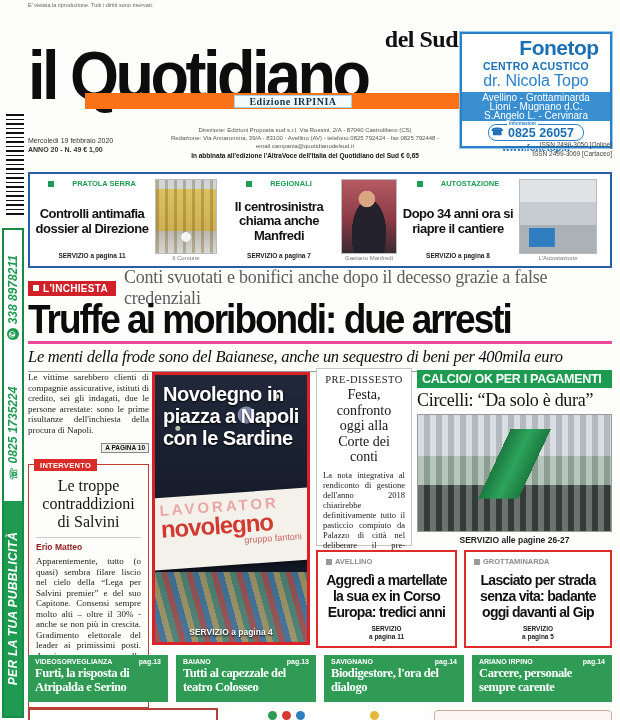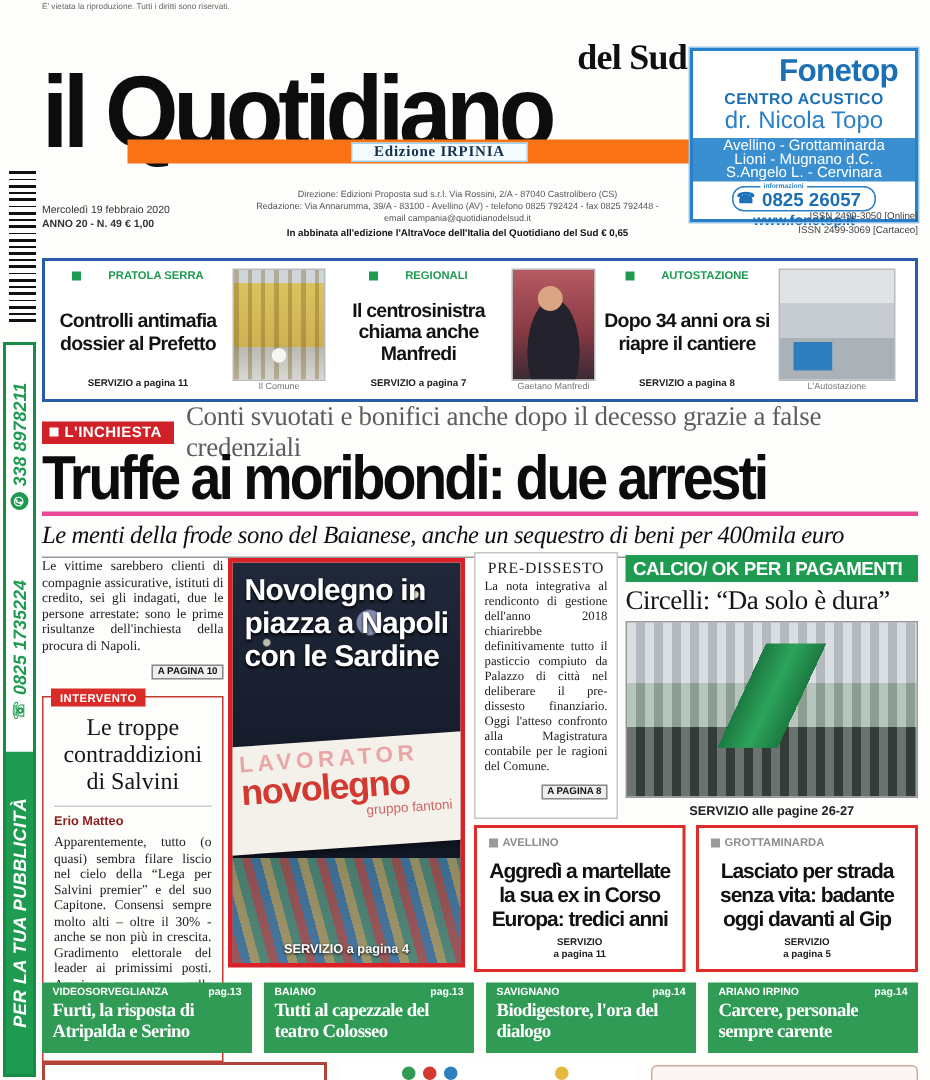--- a/index.html
+++ b/index.html
@@ -248,21 +248,21 @@
       </div>
     </div>
   </div>
 
   <div class="abs top-strip">
     <div class="ts-cell" style="width:116px">
       <div class="ts-kicker">
         <span class="bullet"></span>
         <span>PRATOLA SERRA</span>
       </div>
-      <div class="ts-title">Controlli antimafia dossier al Prefetto</div>
+      <div class="ts-title">Controlli antimafia dossier al Direzione</div>
       <div class="ts-service">SERVIZIO a pagina 11</div>
     </div>
     <div class="ts-cell" style="width:62px">
       <div class="ts-photo ph-comune"></div>
       <div class="ts-caption">Il Comune</div>
     </div>
     <div class="ts-cell" style="width:114px">
       <div class="ts-kicker">
         <span class="bullet"></span>
         <span>REGIONALI</span>
@@ -321,20 +321,21 @@
       <div class="nv-top">LAVORATOR</div>
       <div class="nv-brand">novolegno</div>
       <div class="nv-group">gruppo fantoni</div>
     </div>
     <div class="nv-mosaic"></div>
     <div class="nv-service">SERVIZIO a pagina 4</div>
   </div>
 
   <div class="abs col3">
     <div class="pd-kicker">PRE-DISSESTO</div>
+    <div class="pd-title">Festa, confronto oggi alla Corte dei conti</div>
     <div class="body-text">La nota integrativa al rendiconto di gestione dell'anno 2018 chiarirebbe definitivamente tutto il pasticcio compiuto da Palazzo di città nel deliberare il pre-dissesto finanziario. Oggi l'atteso confronto alla Magistratura contabile per le ragioni del Comune.</div>
     <div class="badge-row">
       <span class="page-badge">A PAGINA 8</span>
     </div>
   </div>
 
   <div class="abs col4">
     <div class="calcio-bar">CALCIO/ OK PER I PAGAMENTI</div>
     <div class="calcio-title">Circelli: “Da solo è dura”</div>
     <div class="calcio-photo"></div>

